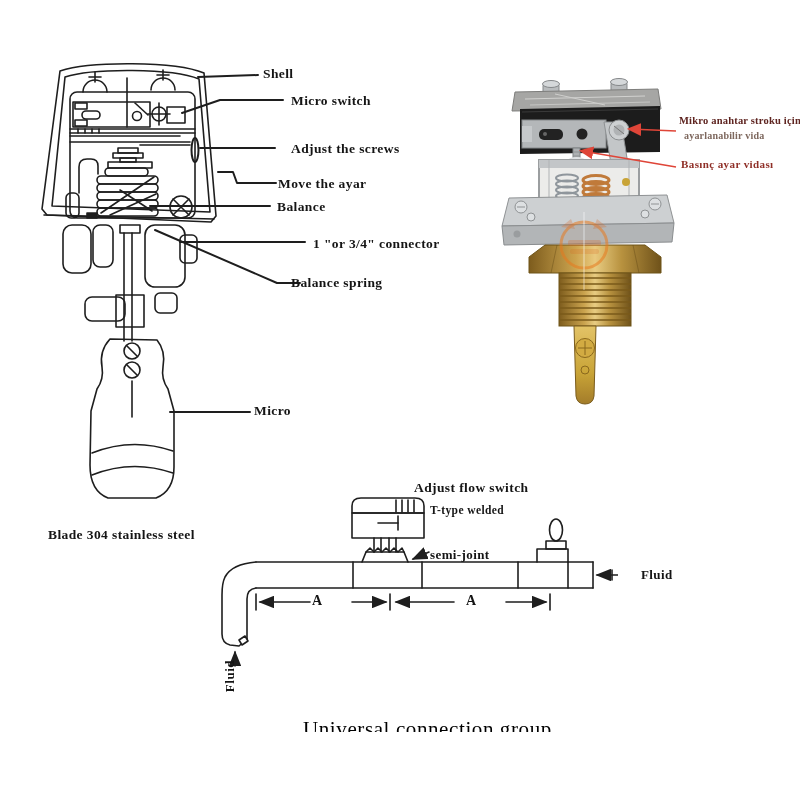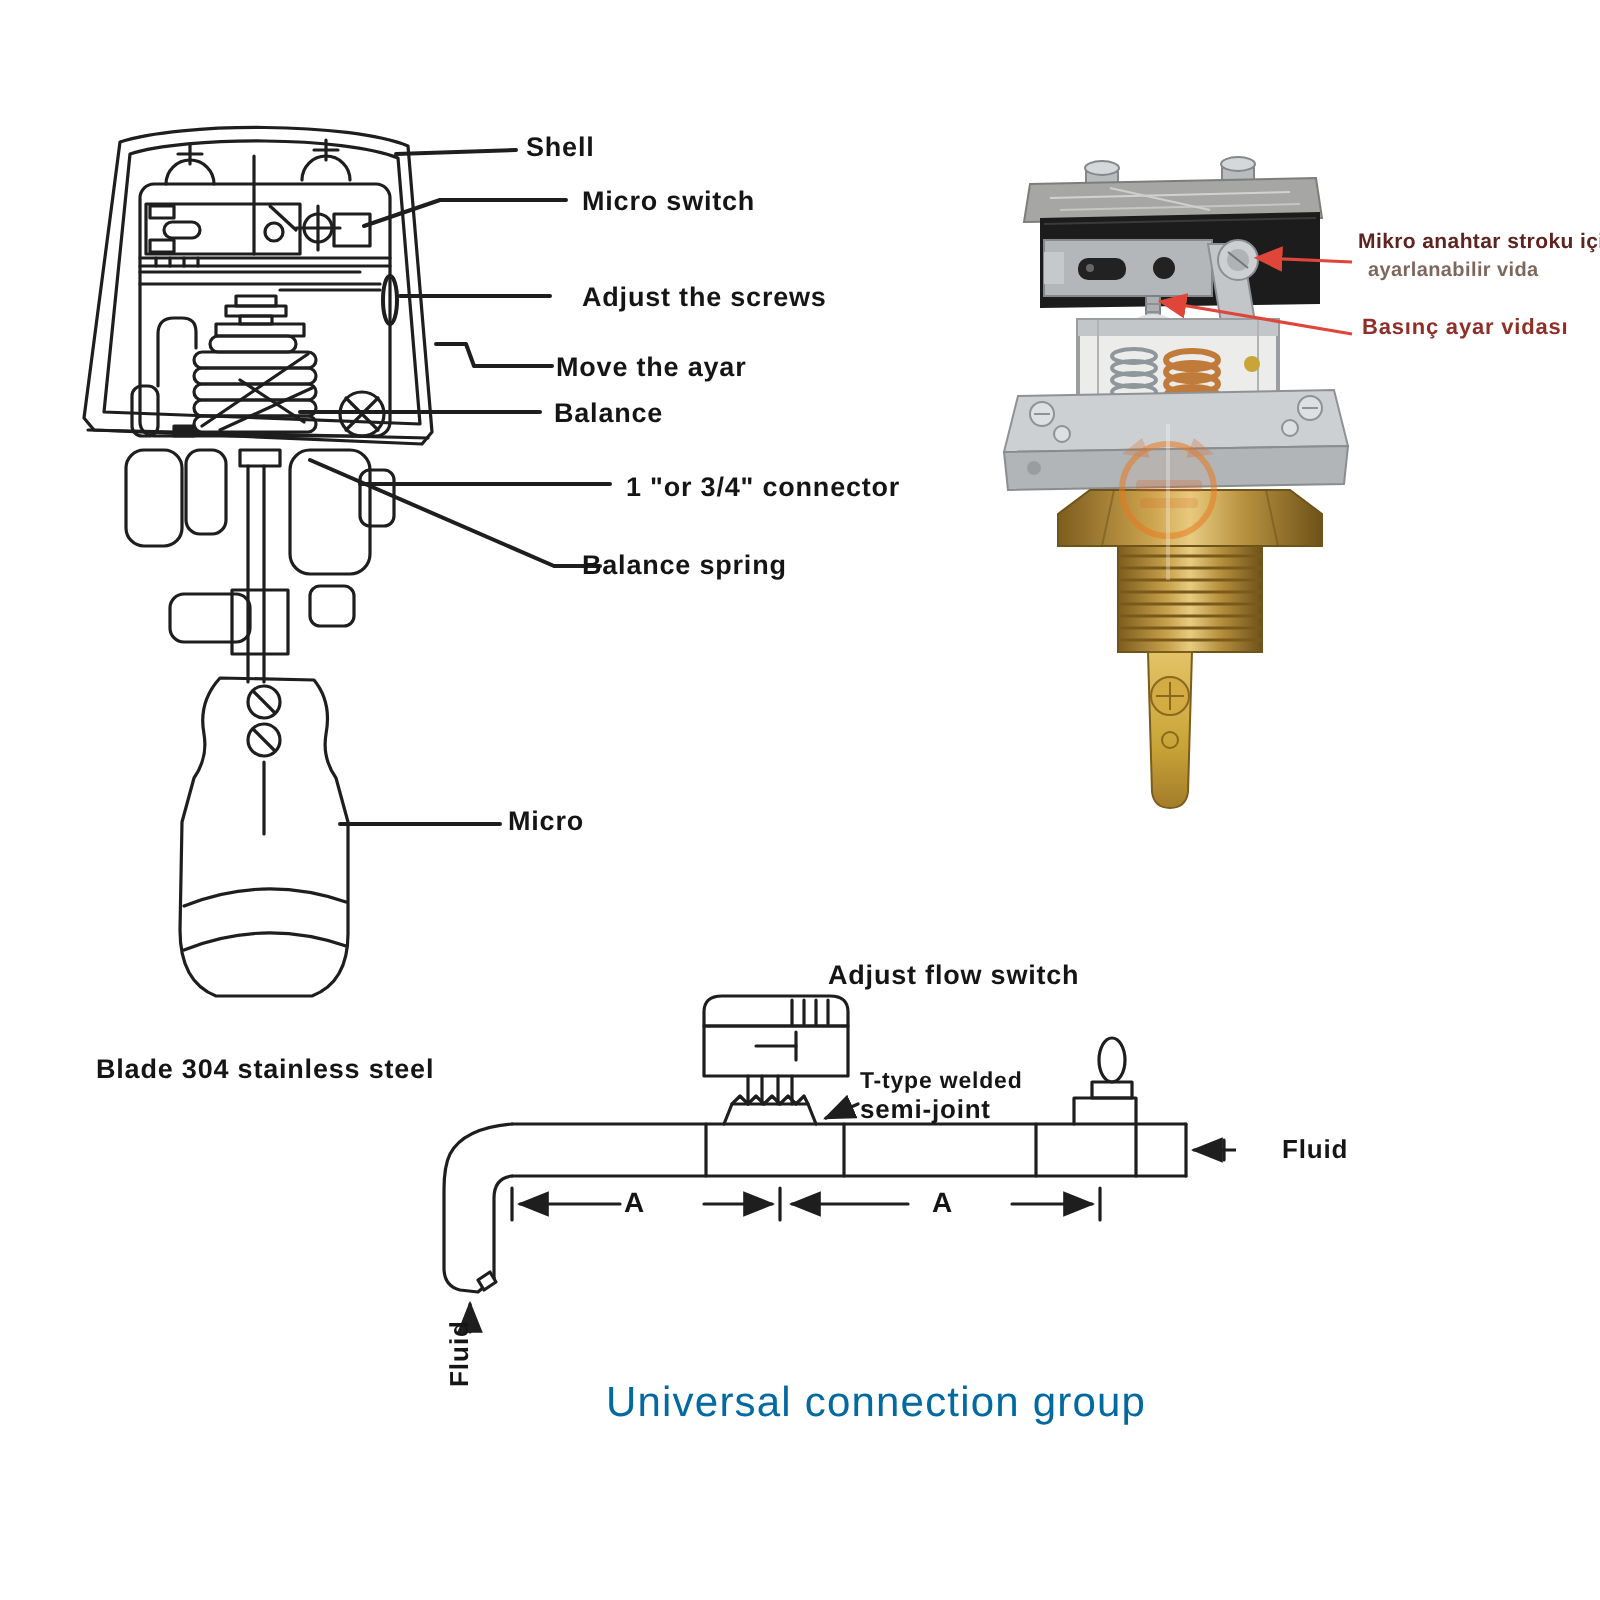--- a/index.html
+++ b/index.html
@@ -1,39 +1,39 @@
 <!DOCTYPE html>
 <html><head>
 <meta charset="utf-8">
 <style>
   html,body{margin:0;padding:0;background:#ffffff;}
   .stage{
     position:relative;width:800px;height:732px;background:#ffffff;overflow:hidden;
-    font-family:Liberation Sans, sans-serif;color:#1e1e1e;
+    font-family:Liberation Serif, serif;color:#1e1e1e;
   }
   .abs{position:absolute;}
   .lbl{
     position:absolute;font-size:13.5px;font-weight:700;letter-spacing:.4px;
     color:#151515;white-space:nowrap;
   }
   .caption{
     position:absolute;font-size:13.5px;font-weight:700;letter-spacing:.4px;color:#151515;white-space:nowrap;
   }
   .red1{position:absolute;font-size:10.5px;font-weight:700;color:#5e2420;white-space:nowrap;letter-spacing:.2px;}
   .red2{position:absolute;font-size:10px;font-weight:600;color:#7d675d;white-space:nowrap;letter-spacing:.2px;}
   .red3{position:absolute;font-size:11px;font-weight:700;color:#8f2f27;white-space:nowrap;letter-spacing:.4px;}
   .dimA{position:absolute;font-size:14px;font-weight:700;color:#151515;}
   .fluid{position:absolute;font-size:13px;font-weight:700;color:#151515;letter-spacing:.4px;}
   .fluid-vert{
     position:absolute;left:222px;top:660px;font-size:13px;font-weight:700;color:#151515;
     writing-mode:vertical-rl;transform:rotate(180deg);letter-spacing:.5px;
   }
   .title{
-    position:absolute;left:303px;top:690px;font-size:21px;font-weight:400;
-    letter-spacing:.6px;color:#0369a1;white-space:nowrap;
+    position:absolute;left:303px;top:717px;font-size:21px;font-weight:400;
+    letter-spacing:.6px;color:#000000;white-space:nowrap;
   }
   svg{display:block;}
 </style>
 </head>
 <body>
 
 <div class="stage">
 
   <svg class="abs" style="left:30px;top:55px" width="290" height="470" viewBox="0 0 290 470" fill="none" stroke="#1e1e1e" stroke-width="1.6" stroke-linejoin="round" stroke-linecap="round">
 
@@ -365,21 +365,21 @@
       <path d="M92,127 L42,127" marker-end="url(#blkArrow)"></path>
       <path d="M134,127 L168,127" marker-end="url(#blkArrow)"></path>
       <path d="M236,127 L178,127" marker-end="url(#blkArrow)"></path>
       <path d="M288,127 L328,127" marker-end="url(#blkArrow)"></path>
     </g>
 
     <path d="M211,77 L195,84" marker-end="url(#blkArrow)"></path>
   </svg>
 
   <div class="lbl" style="left:414px;top:480px">Adjust flow switch</div>
-  <div class="lbl" style="left:430px;top:535px;font-size:11.5px">T-type welded</div>
+  <div class="lbl" style="left:430px;top:504px;font-size:11.5px">T-type welded</div>
   <div class="lbl" style="left:430px;top:547px;font-size:13px">semi-joint</div>
   <div class="dimA" style="left:312px;top:593px">A</div>
   <div class="dimA" style="left:466px;top:593px">A</div>
   <div class="fluid" style="left:641px;top:567px">Fluid</div>
   <div class="fluid-vert">Fluid</div>
   <div class="title">Universal connection group</div>
 
 </div>
 
 </body></html>

